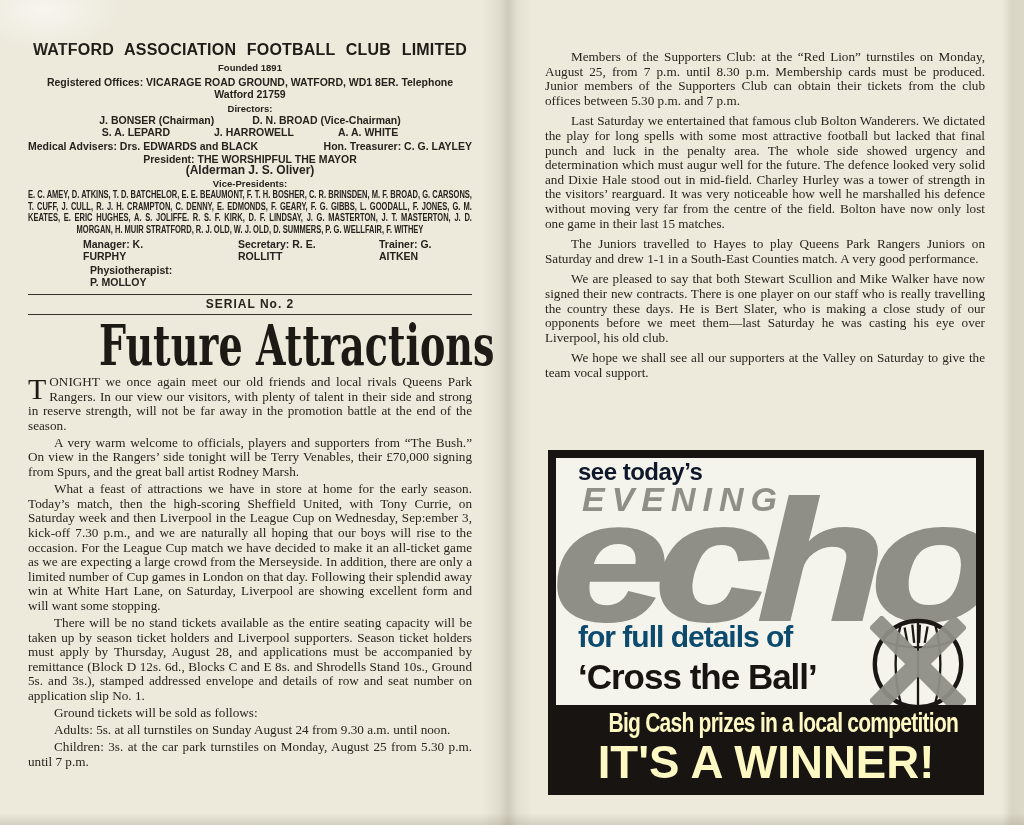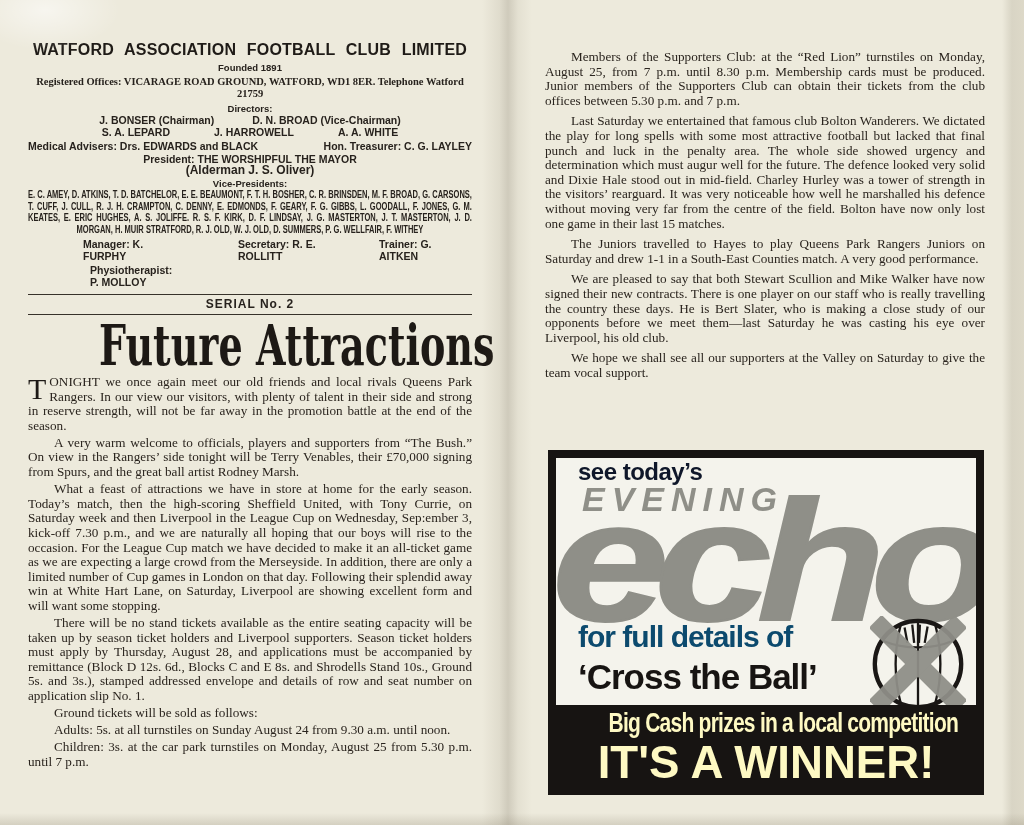--- a/index.html
+++ b/index.html
@@ -14,21 +14,21 @@
   .bottom-edge{position:absolute;left:0;bottom:0;width:1024px;height:12px;pointer-events:none;
     background:linear-gradient(0deg,rgba(100,90,68,.18),rgba(0,0,0,0));}
   .top-blotch{position:absolute;left:-30px;top:-30px;width:150px;height:80px;pointer-events:none;
     background:radial-gradient(closest-side,rgba(255,255,255,.55),rgba(255,255,255,0));}
 
   
   .page-left{position:absolute;left:28px;top:40px;width:444px;}
   .club-name{font-family:"Liberation Sans",sans-serif;font-weight:600;font-size:16px;line-height:20px;
     letter-spacing:.2px;word-spacing:6px;white-space:nowrap;text-align:center;color:#1f1b17;}
   .founded{margin-top:2px;font-family:"Liberation Sans",sans-serif;font-weight:bold;font-size:9.5px;line-height:11px;text-align:center;}
-  .registered{margin-top:3px;font-family:Liberation Serif, serif;font-weight:bold;font-size:10.5px;line-height:12px;text-align:center;}
+  .registered{margin-top:3px;font-family:Liberation Sans, sans-serif;font-weight:bold;font-size:10.5px;line-height:12px;text-align:center;}
   .dir-label{margin-top:3px;font-family:"Liberation Sans",sans-serif;font-weight:bold;font-size:9.5px;line-height:11px;text-align:center;}
   .dir-row{display:flex;justify-content:center;gap:38px;font-family:"Liberation Sans",sans-serif;font-weight:bold;font-size:10.5px;line-height:12px;}
   .dir-row2{gap:44px;}
   .officials-row{margin-top:2px;display:flex;justify-content:space-between;gap:40px;font-family:"Liberation Sans",sans-serif;font-weight:bold;font-size:10.5px;line-height:12px;}
   .president{margin-top:1px;font-family:"Liberation Sans",sans-serif;font-weight:bold;font-size:10.5px;line-height:12px;text-align:center;}
   .alderman{font-family:"Liberation Sans",sans-serif;font-weight:bold;font-size:12px;line-height:11px;text-align:center;}
   .vp-label{margin-top:2px;font-family:"Liberation Sans",sans-serif;font-weight:bold;font-size:9.5px;line-height:11px;text-align:center;}
   .vp-list{width:620px;transform:scaleX(.716);transform-origin:left top;
     font-family:"Liberation Sans",sans-serif;font-weight:bold;font-size:10.5px;line-height:11.5px;
     text-align:justify;text-align-last:center;}

